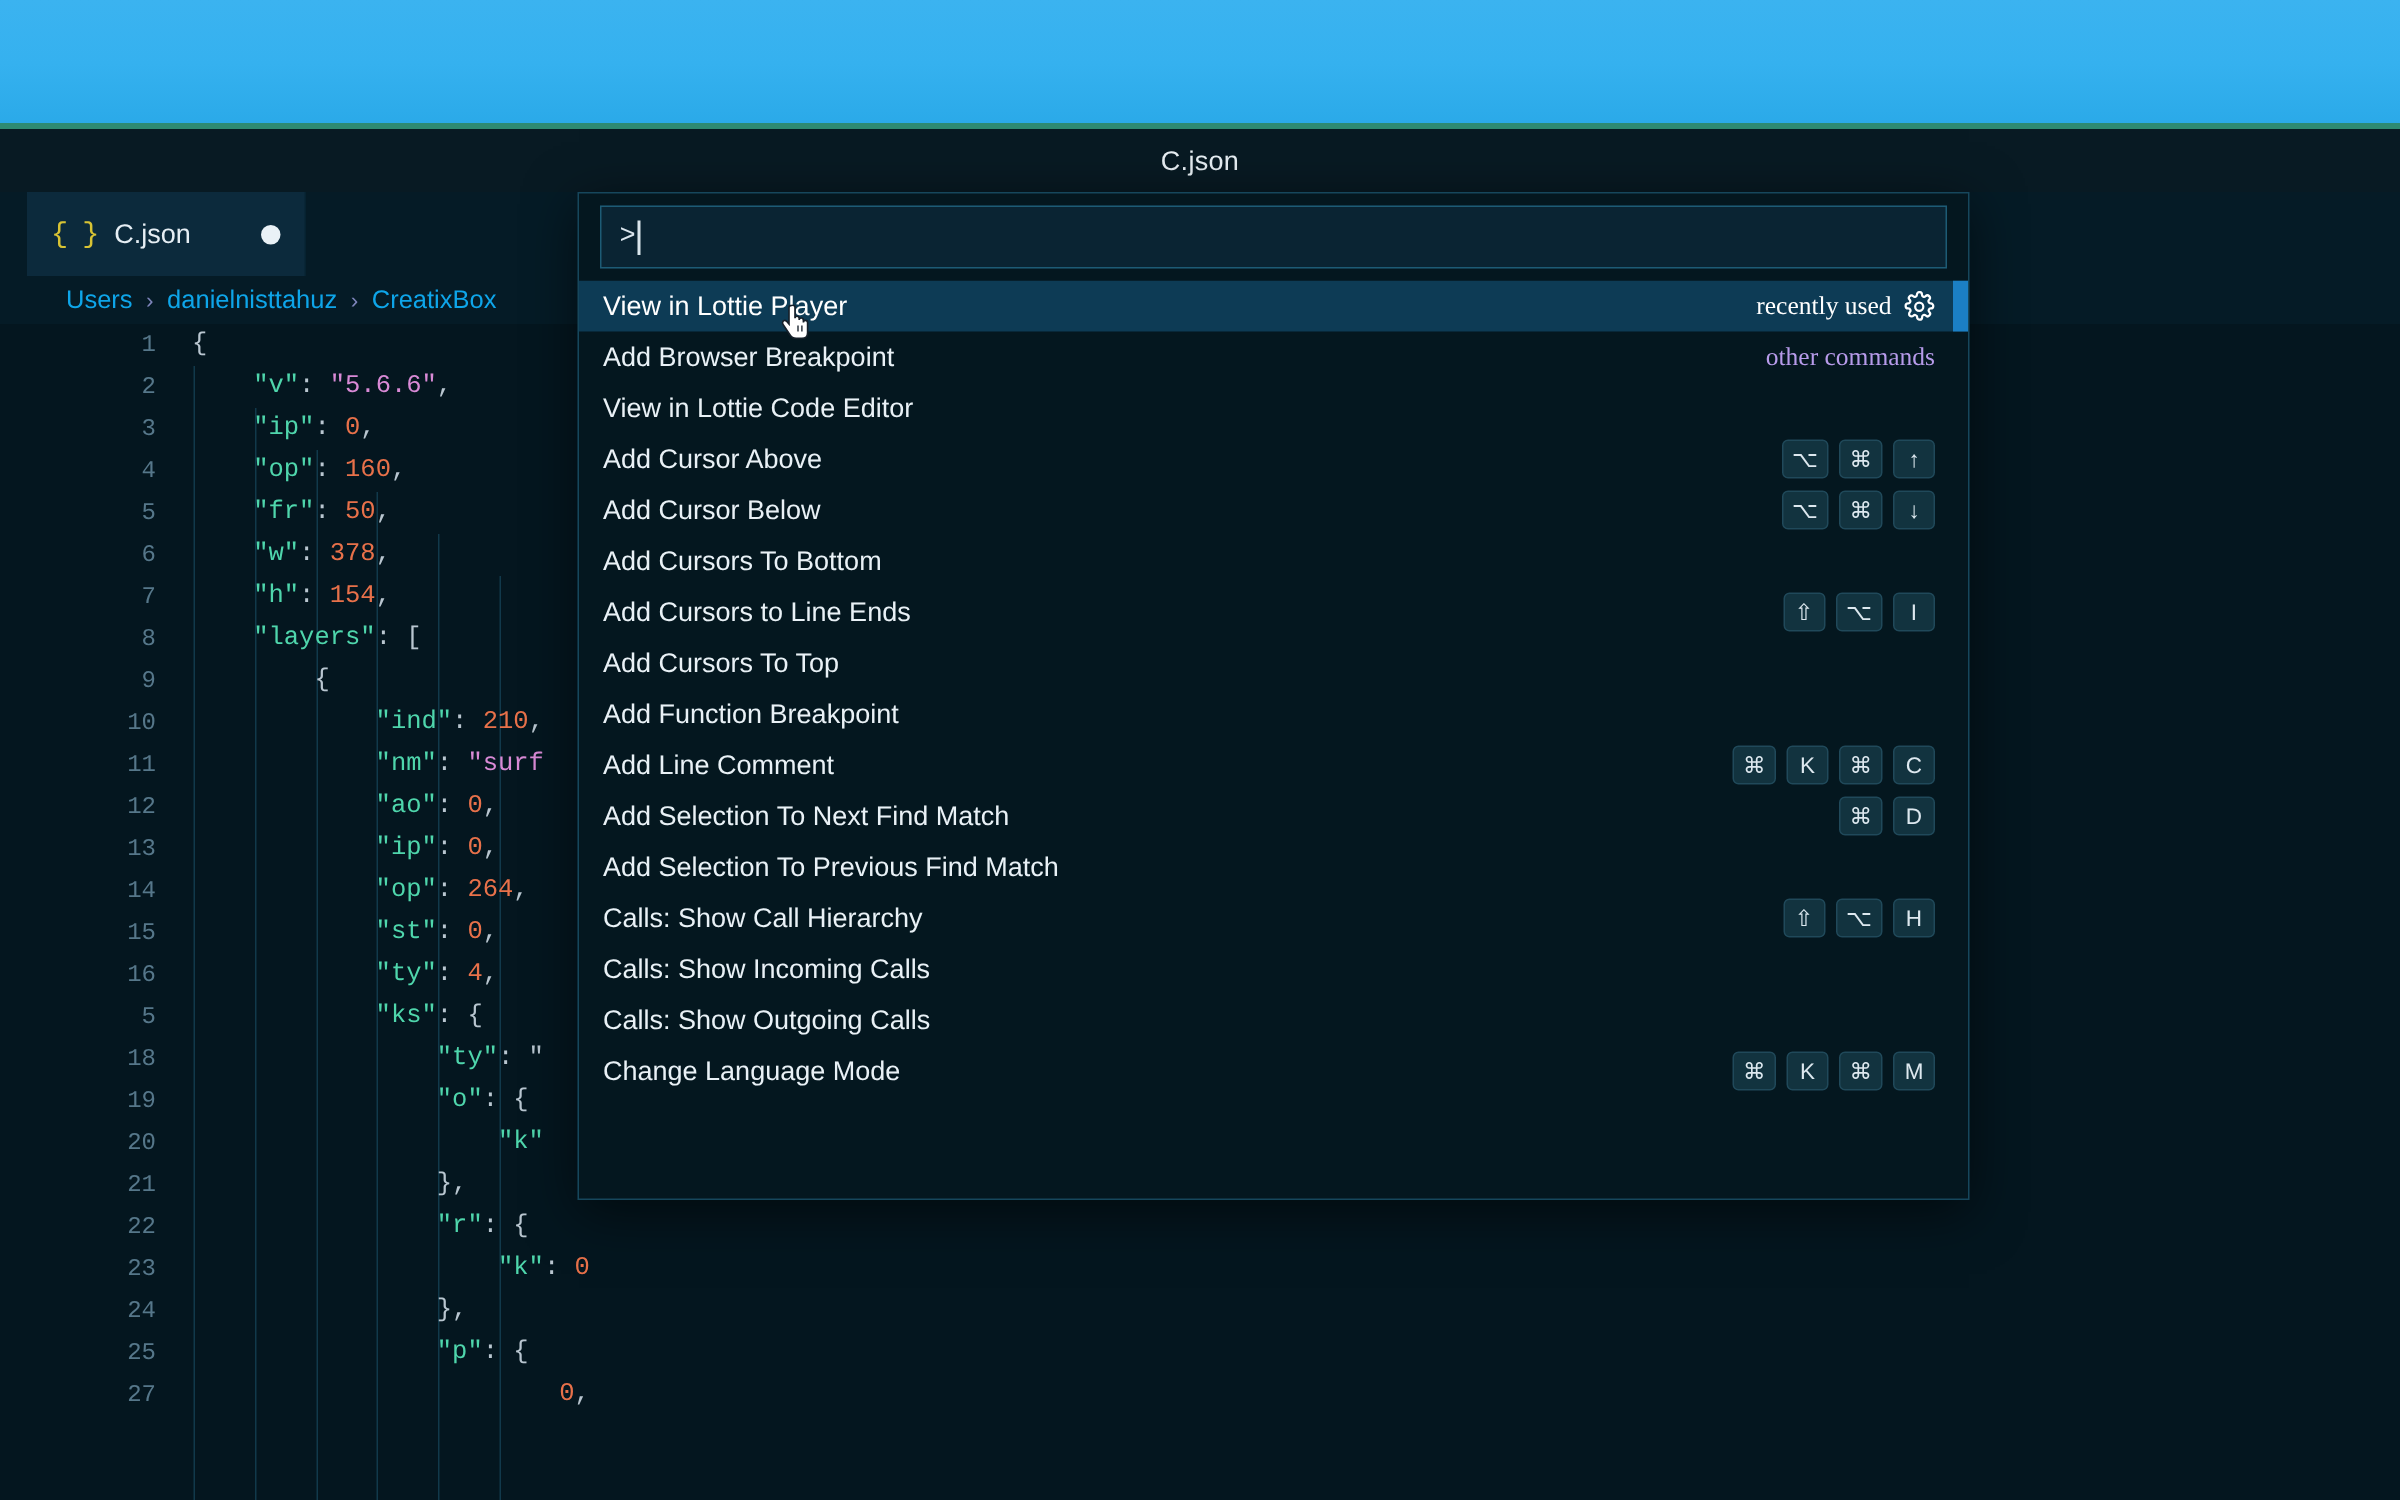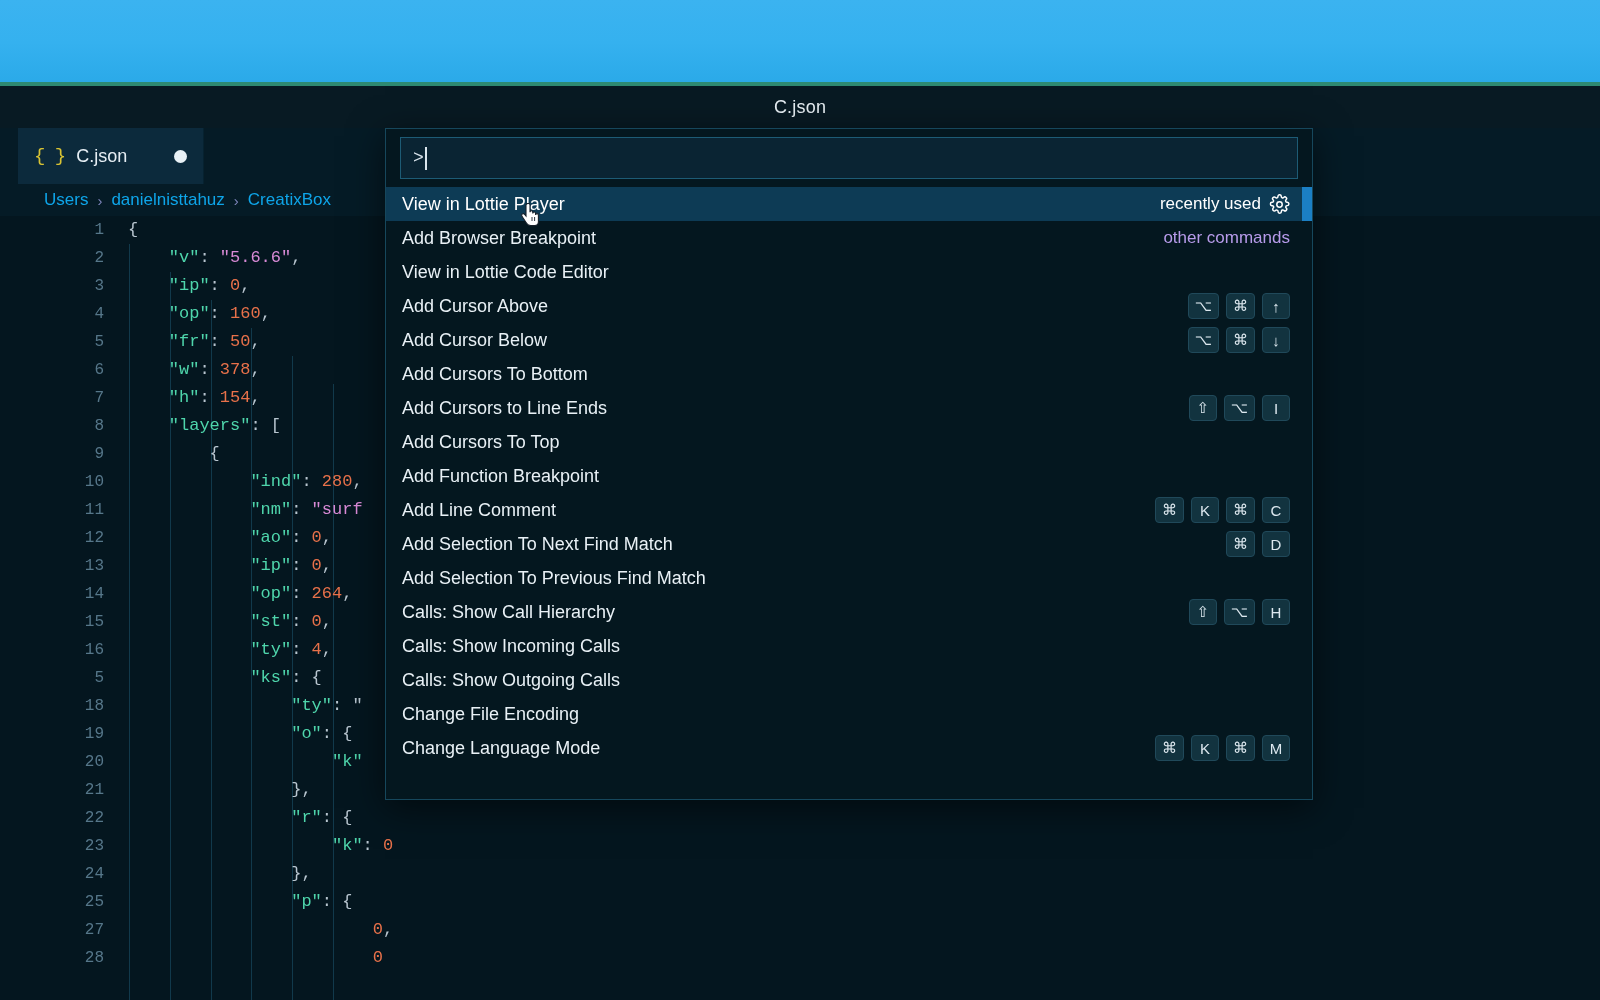--- a/index.html
+++ b/index.html
@@ -122,21 +122,21 @@
     padding:0 22px 0 16px;
   }
   .row.selected{ background:#0d3b55; }
   .row.selected::after{
     content:""; position:absolute; right:0; top:0; width:10px; height:34px;
     background:#1b7fc4;
   }
   .row-label{ color:#e9f1f6; font-size:18px; white-space:nowrap; }
   .row.selected .row-label{ color:#ffffff; }
   .row-right{ margin-left:auto; display:flex; align-items:center; gap:8px; }
-  .group-tag{ font-size:17px; color:#ffffff; }
+  .group-tag{ font-size:17px; color:#ffffff;font-family:Liberation Serif, serif; }
   .group-tag.other{ color:#b79bea; }
   .gear{ width:21px; height:21px; display:block; }
   .keys{ display:flex; gap:7px; align-items:center; }
   .key{
     min-width:28px; height:26px; padding:0 6px;
     background:#12333f; border:1px solid #20495a; border-radius:4px;
     color:#dde8ef; font-size:15px;
     display:flex; align-items:center; justify-content:center;
   }
 
@@ -190,38 +190,37 @@
       <div id="code-lines">
           <div class="code-row"><span class="ln">1</span><span class="code-text" style="left: 128px;"><span class="p">{</span></span></div>
           <div class="code-row"><span class="ln">2</span><span class="code-text" style="left: 168.8px;"><span class="k">"v"</span><span class="p">: </span><span class="s">"5.6.6"</span><span class="p">,</span></span></div>
           <div class="code-row"><span class="ln">3</span><span class="code-text" style="left: 168.8px;"><span class="k">"ip"</span><span class="p">: </span><span class="n">0</span><span class="p">,</span></span></div>
           <div class="code-row"><span class="ln">4</span><span class="code-text" style="left: 168.8px;"><span class="k">"op"</span><span class="p">: </span><span class="n">160</span><span class="p">,</span></span></div>
           <div class="code-row"><span class="ln">5</span><span class="code-text" style="left: 168.8px;"><span class="k">"fr"</span><span class="p">: </span><span class="n">50</span><span class="p">,</span></span></div>
           <div class="code-row"><span class="ln">6</span><span class="code-text" style="left: 168.8px;"><span class="k">"w"</span><span class="p">: </span><span class="n">378</span><span class="p">,</span></span></div>
           <div class="code-row"><span class="ln">7</span><span class="code-text" style="left: 168.8px;"><span class="k">"h"</span><span class="p">: </span><span class="n">154</span><span class="p">,</span></span></div>
           <div class="code-row"><span class="ln">8</span><span class="code-text" style="left: 168.8px;"><span class="k">"layers"</span><span class="p">: [</span></span></div>
           <div class="code-row"><span class="ln">9</span><span class="code-text" style="left: 209.6px;"><span class="p">{</span></span></div>
-          <div class="code-row"><span class="ln">10</span><span class="code-text" style="left: 250.4px;"><span class="k">"ind"</span><span class="p">: </span><span class="n">280</span><span class="p">,</span></span></div>
+          <div class="code-row"><span class="ln">10</span><span class="code-text" style="left: 250.4px;"><span class="k">"ind"</span><span class="p">: </span><span class="n">210</span><span class="p">,</span></span></div>
           <div class="code-row"><span class="ln">11</span><span class="code-text" style="left: 250.4px;"><span class="k">"nm"</span><span class="p">: </span><span class="s">"surf</span></span></div>
           <div class="code-row"><span class="ln">12</span><span class="code-text" style="left: 250.4px;"><span class="k">"ao"</span><span class="p">: </span><span class="n">0</span><span class="p">,</span></span></div>
           <div class="code-row"><span class="ln">13</span><span class="code-text" style="left: 250.4px;"><span class="k">"ip"</span><span class="p">: </span><span class="n">0</span><span class="p">,</span></span></div>
           <div class="code-row"><span class="ln">14</span><span class="code-text" style="left: 250.4px;"><span class="k">"op"</span><span class="p">: </span><span class="n">264</span><span class="p">,</span></span></div>
           <div class="code-row"><span class="ln">15</span><span class="code-text" style="left: 250.4px;"><span class="k">"st"</span><span class="p">: </span><span class="n">0</span><span class="p">,</span></span></div>
           <div class="code-row"><span class="ln">16</span><span class="code-text" style="left: 250.4px;"><span class="k">"ty"</span><span class="p">: </span><span class="n">4</span><span class="p">,</span></span></div>
           <div class="code-row"><span class="ln">5</span><span class="code-text" style="left: 250.4px;"><span class="k">"ks"</span><span class="p">: {</span></span></div>
           <div class="code-row"><span class="ln">18</span><span class="code-text" style="left: 291.2px;"><span class="k">"ty"</span><span class="p">: "</span></span></div>
           <div class="code-row"><span class="ln">19</span><span class="code-text" style="left: 291.2px;"><span class="k">"o"</span><span class="p">: {</span></span></div>
           <div class="code-row"><span class="ln">20</span><span class="code-text" style="left: 332px;"><span class="k">"k"</span></span></div>
           <div class="code-row"><span class="ln">21</span><span class="code-text" style="left: 291.2px;"><span class="p">},</span></span></div>
           <div class="code-row"><span class="ln">22</span><span class="code-text" style="left: 291.2px;"><span class="k">"r"</span><span class="p">: {</span></span></div>
           <div class="code-row"><span class="ln">23</span><span class="code-text" style="left: 332px;"><span class="k">"k"</span><span class="p">: </span><span class="n">0</span></span></div>
           <div class="code-row"><span class="ln">24</span><span class="code-text" style="left: 291.2px;"><span class="p">},</span></span></div>
           <div class="code-row"><span class="ln">25</span><span class="code-text" style="left: 291.2px;"><span class="k">"p"</span><span class="p">: {</span></span></div>
           <div class="code-row"><span class="ln">27</span><span class="code-text" style="left: 372.8px;"><span class="n">0</span><span class="p">,</span></span></div>
-          <div class="code-row"><span class="ln">28</span><span class="code-text" style="left: 372.8px;"><span class="n">0</span></span></div>
         </div>
     </div>
   </div>
 
   <div class="palette">
     <div class="palette-input-wrap">
       <div class="palette-input">
         <span>&gt;</span>
           <span class="caret"></span>
       </div>
@@ -327,24 +326,20 @@
         </div>
         <div class="row">
           <span class="row-label">Calls: Show Incoming Calls</span>
           <span class="row-right"></span>
         </div>
         <div class="row">
           <span class="row-label">Calls: Show Outgoing Calls</span>
           <span class="row-right"></span>
         </div>
         <div class="row">
-          <span class="row-label">Change File Encoding</span>
-          <span class="row-right"></span>
-        </div>
-        <div class="row">
           <span class="row-label">Change Language Mode</span>
           <span class="row-right">
             <span class="keys">
               <span class="key">⌘</span>
               <span class="key">K</span>
               <span class="key">⌘</span>
               <span class="key">M</span>
             </span>
           </span>
         </div>

